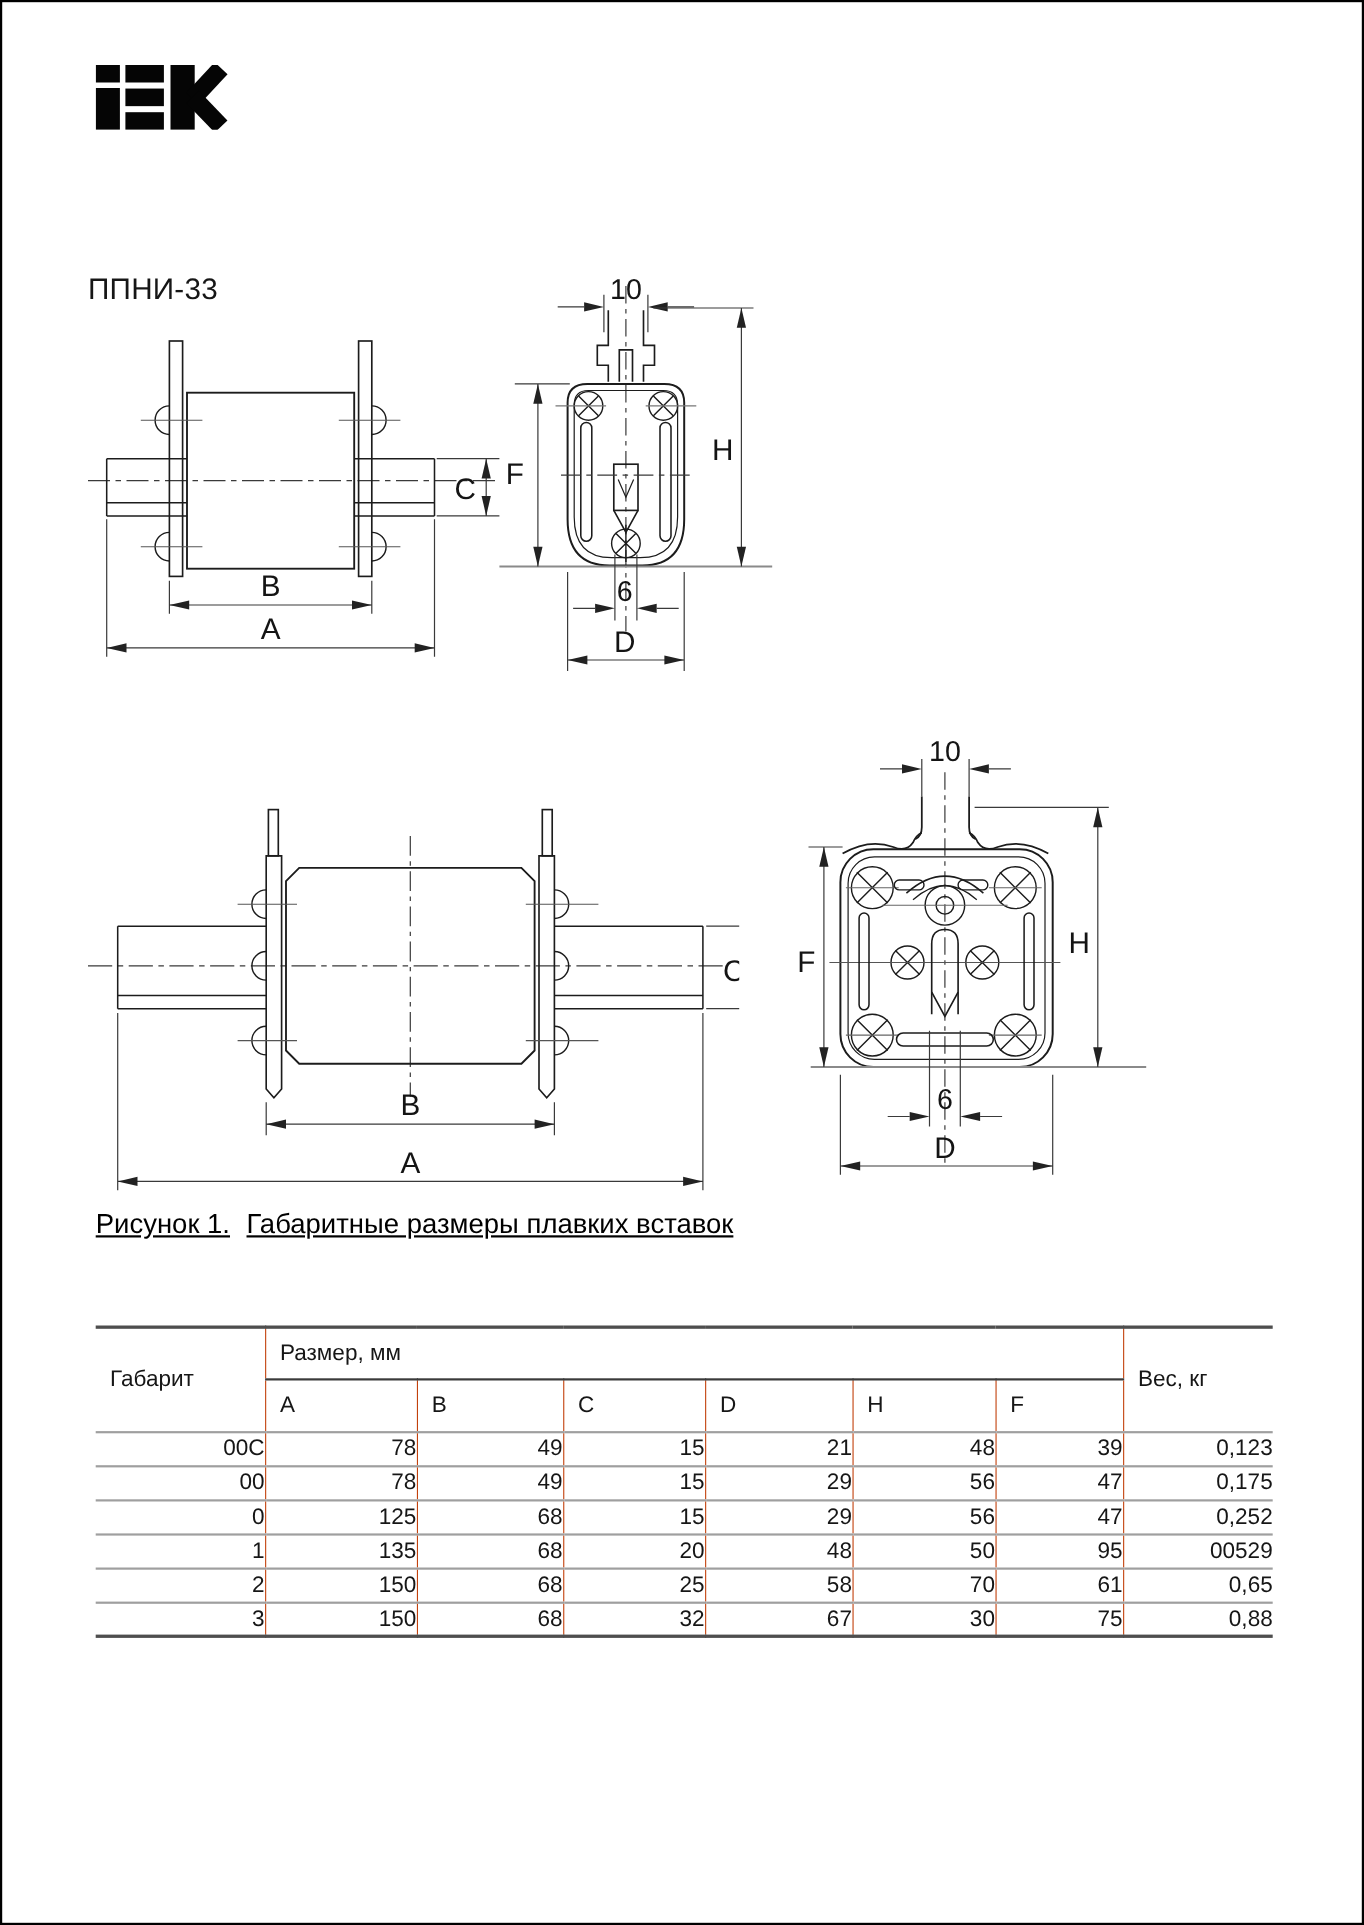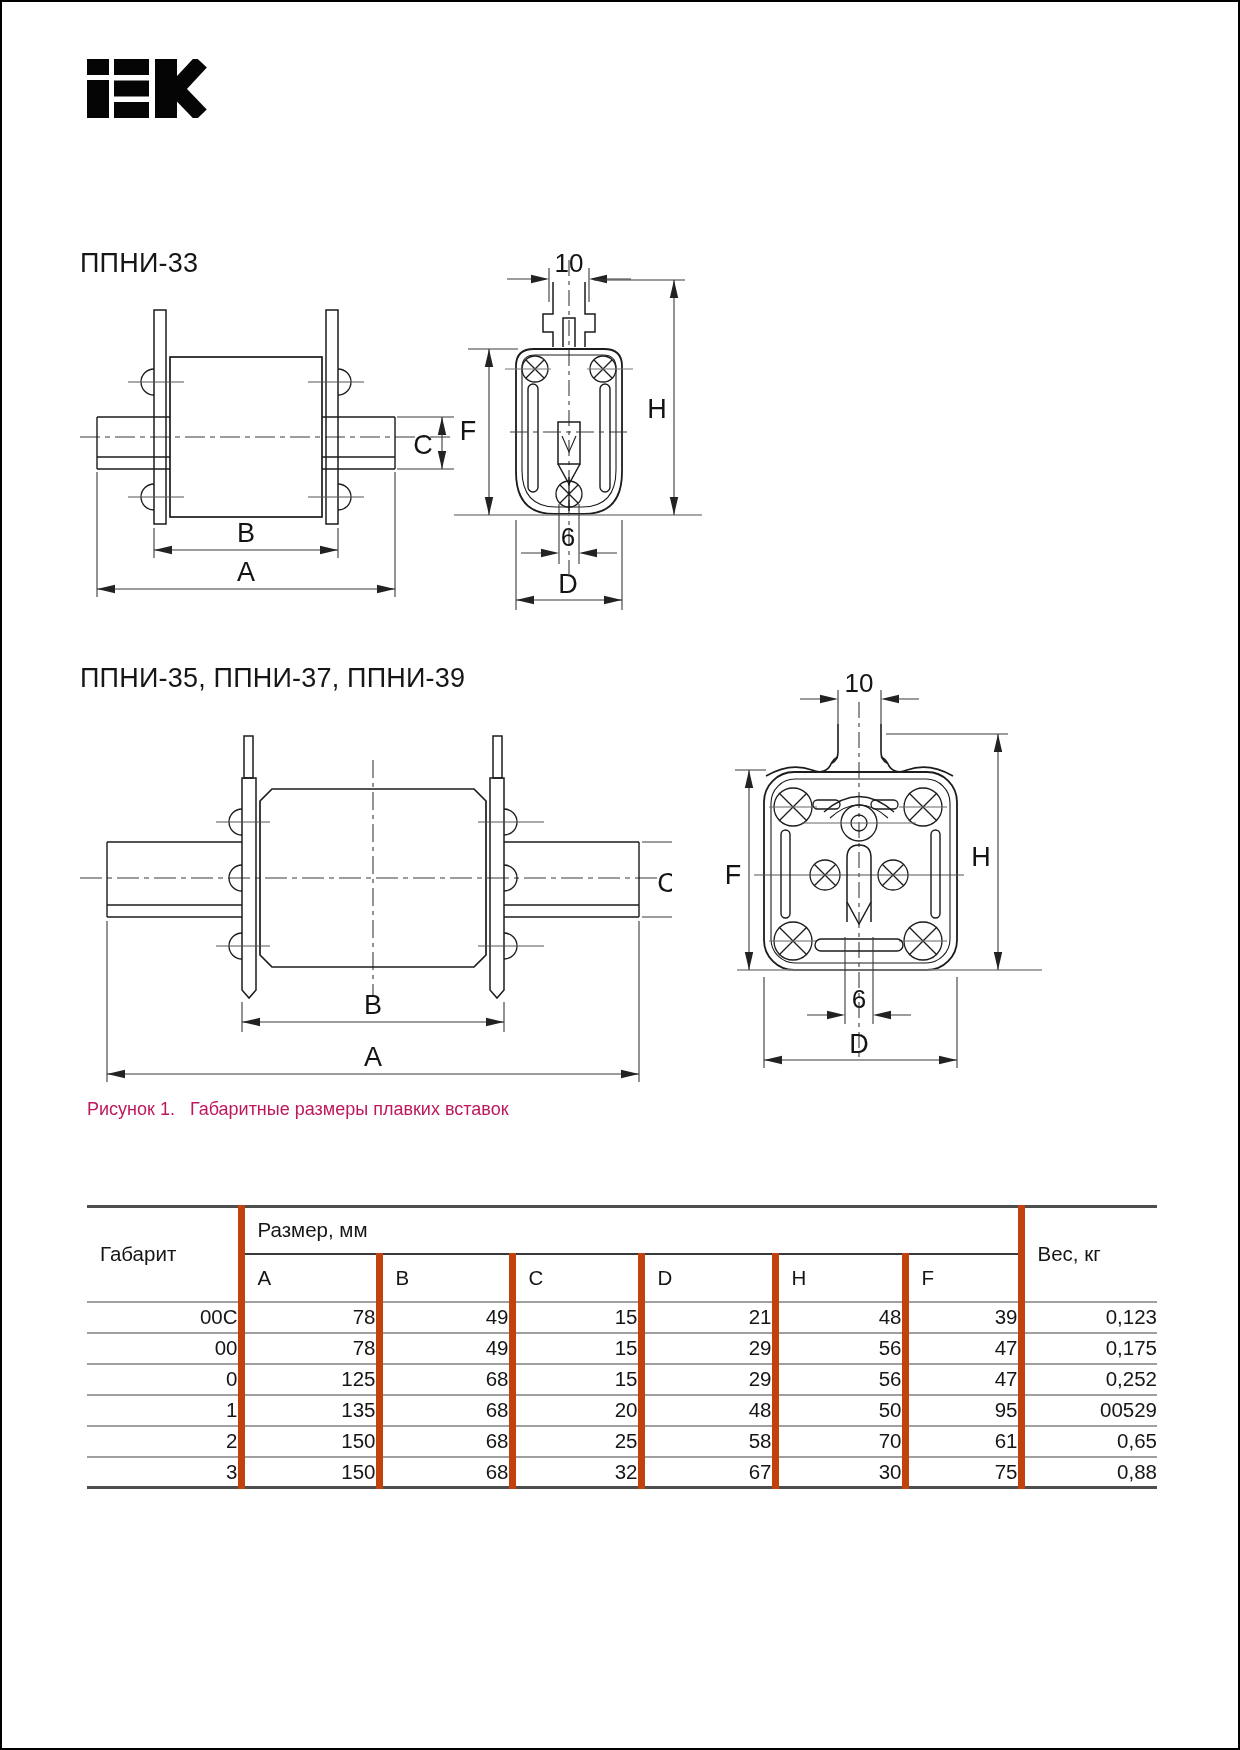--- a/index.html
+++ b/index.html
@@ -15,42 +15,43 @@
   }
   .abs{position:absolute;}
   .heading{
     font-size:27px;
     letter-spacing:0.2px;
     color:#161616;
     white-space:nowrap;
     text-align:right;
   }
   .caption{
-    font-size:18px;
-    color:#be185d;
+    font-size:25px;
+    color:#000000;
     white-space:nowrap;
+    text-decoration:underline;
   }
   .caption .cap-text{margin-left:15px;}
   svg text{
     font-family:"Liberation Sans","DejaVu Sans",sans-serif;
     font-size:27px;
     fill:#141414;
   }
   svg text.small-dim{font-size:26px;}
   .dim-table{
     border-collapse:collapse;
     table-layout:fixed;
     width:1070px;
     border-top:3px solid #4e4e4e;
     border-bottom:3px solid #4e4e4e;
     font-size:20.5px;
     color:#161616;
   }
   .dim-table td{
-    border-right:7px solid #c2410c;
+    border-right:1px solid #c2410c;
     border-bottom:2px solid #9f9f9f;
     padding:0 0 0 13px;
     vertical-align:middle;
     overflow:hidden;
     white-space:nowrap;
   }
   .dim-table td.last{border-right:none;}
   .dim-table td.size-hdr{border-bottom:2px solid #3a3a3a;}
   .dim-table tr.h1{height:47px;}
   .dim-table tr.h2{height:48px;}
@@ -211,21 +212,20 @@
     <g stroke="#3a3a3a" stroke-width="1.1" fill="none">
       <path d="M514,518 V608 M620,518 V608 M514,598 H620"></path>
     </g>
     <g fill="#222">
       <polygon points="514,598 532,593.8 532,602.2"></polygon>
       <polygon points="620,598 602,593.8 602,602.2"></polygon>
     </g>
     <text x="566" y="591" text-anchor="middle">D</text>
   </svg>
 
-  <div class="abs heading" style="left:78px;top:661px;">ППНИ-35, ППНИ-37, ППНИ-39</div>
 
   <svg class="abs" style="left:70px;top:720px;" width="600" height="370" viewBox="70 720 600 370">
     <path d="M78,876 H655" stroke="#3a3a3a" stroke-width="1.2" stroke-dasharray="22 5 5 5" fill="none"></path>
     <path d="M371,758 V995" stroke="#3a3a3a" stroke-width="1.1" stroke-dasharray="18 5 4 5" fill="none"></path>
 
     <g stroke="#1c1c1c" stroke-width="1.4" fill="none">
       <path d="M105,840 H240 M105,903 H240 M105,915 H240 M105,840 V915"></path>
       <path d="M502,840 H637 M502,903 H637 M502,915 H637 M637,840 V915"></path>
     </g>
 

